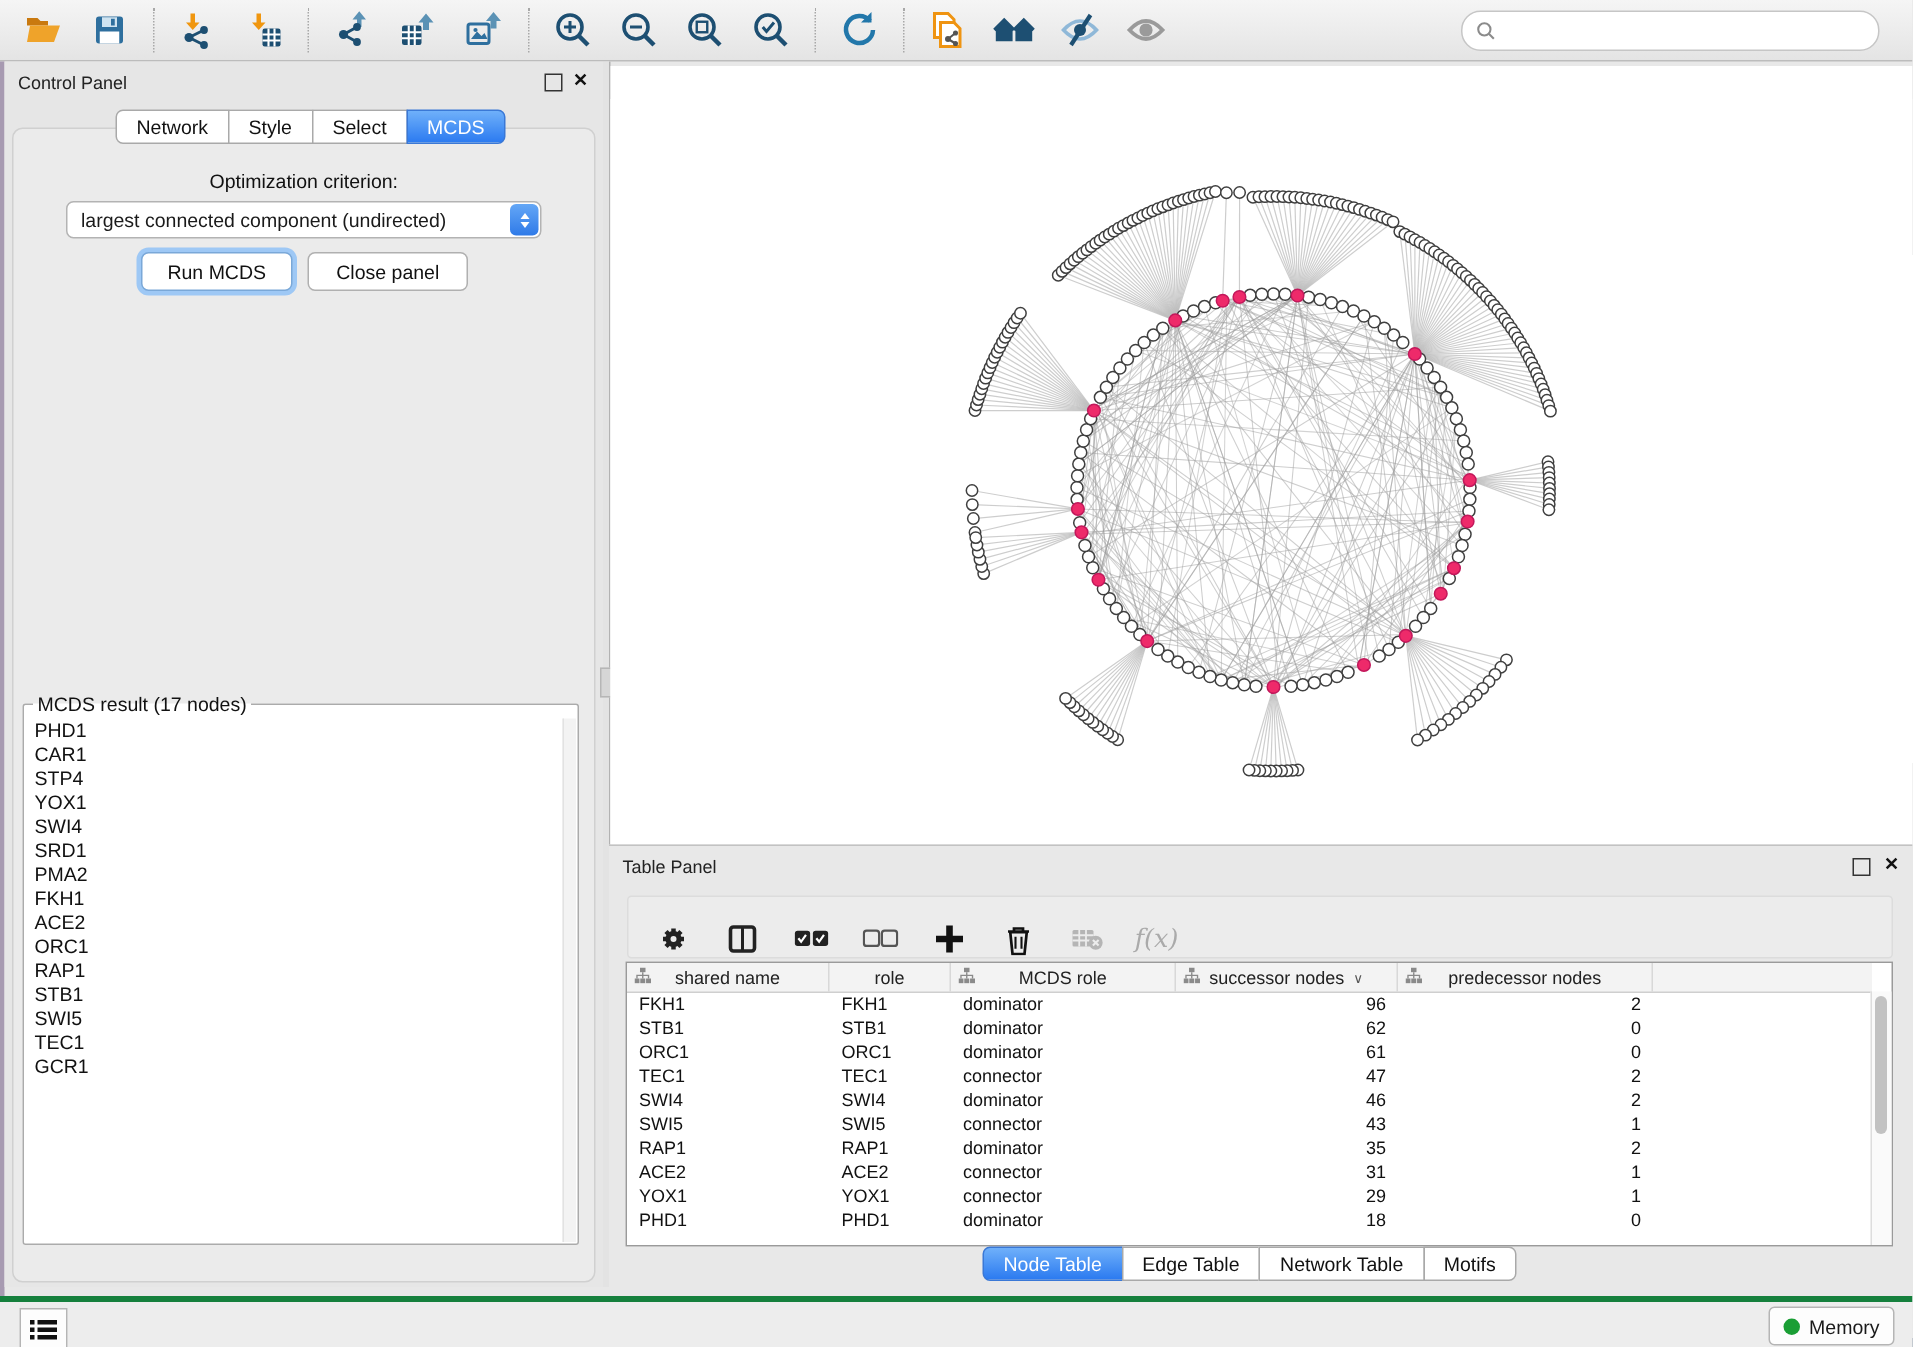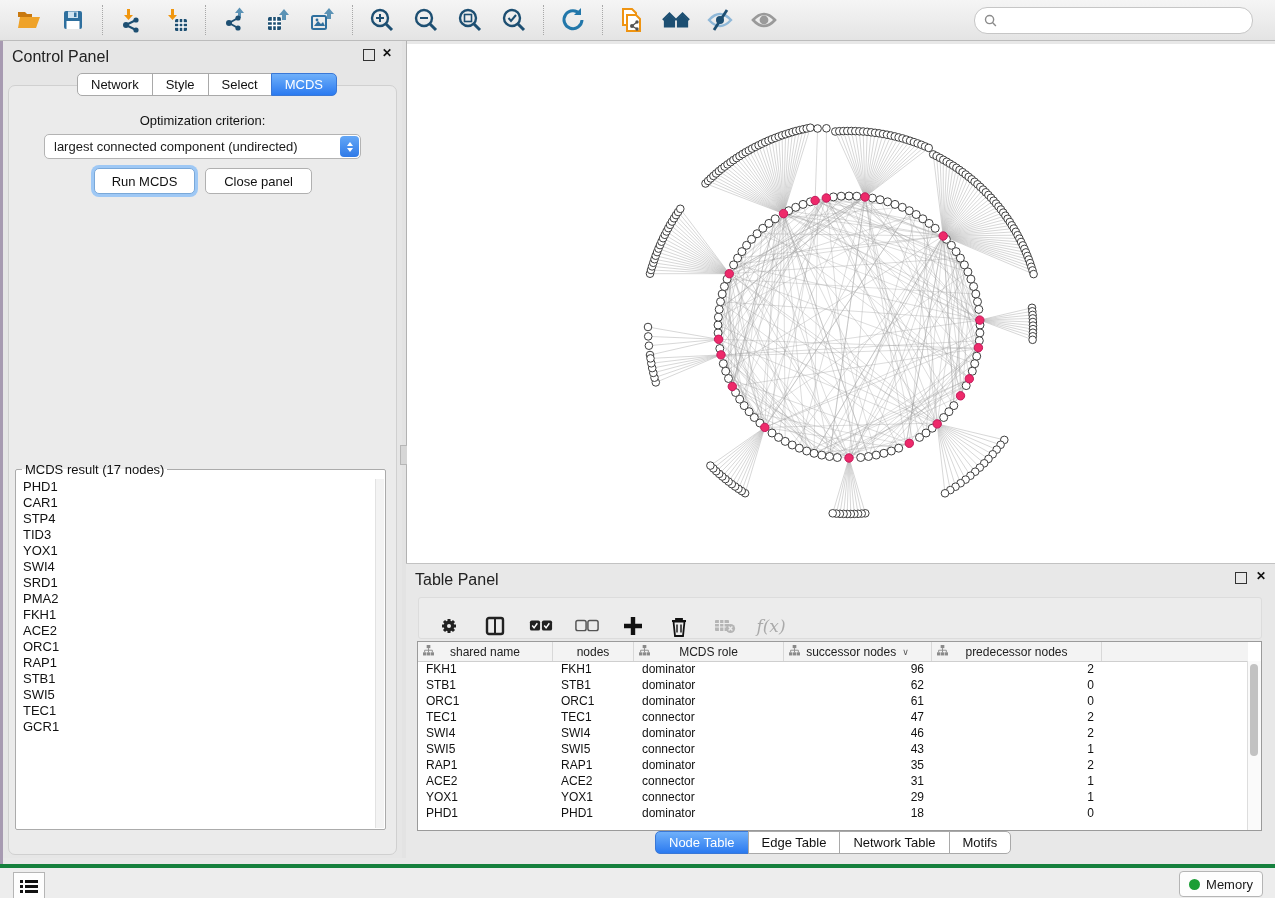--- a/index.html
+++ b/index.html
@@ -15,21 +15,21 @@
   .search{position:absolute;right:22px;top:7px;width:268px;height:25px;background:#fff;
     border:1px solid #c6c6c6;border-radius:13px;display:flex;align-items:center;padding-left:9px;}
   .search svg{margin-right:5px;}
   .search input{border:none;outline:none;flex:1;background:transparent;font-size:12px;height:100%;border-radius:13px;}
   
   .desktop-left{position:absolute;left:0;top:41px;width:3px;bottom:6px;background:#a79ab1;}
   .desktop-bottom{position:absolute;left:0;right:0;bottom:0;height:6px;background:#1d3a5f;}
   
   .control-panel{position:absolute;left:3px;top:41px;width:399px;height:817px;background:#e6e6e6;}
   .panel-title-row{position:absolute;left:0;right:0;top:0;height:26px;}
-  .panel-title{position:absolute;left:9px;top:7px;font-size:16px;color:#222;}
+  .panel-title{position:absolute;left:9px;top:7px;font-size:12px;color:#222;}
   .win-float{position:absolute;top:8px;width:10px;height:10px;border:1.5px solid #333;cursor:pointer;}
   .win-close{position:absolute;top:5px;font-size:12px;font-weight:bold;color:#111;cursor:pointer;}
   .cp-content{position:absolute;left:5px;right:5px;top:44px;bottom:3px;
     background:#ebebeb;border:1px solid #d0d0d0;border-radius:7px;}
   .seg{position:absolute;display:flex;z-index:3;}
   .seg-tab{height:21px;line-height:21px;padding:0 13px;font-size:13px;background:#fff;
     border:1px solid #a9a9a9;margin-left:-1px;cursor:pointer;color:#111;}
   .seg-tab:first-child{border-radius:5px 0 0 5px;margin-left:0;}
   .seg-tab:last-child{border-radius:0 5px 5px 0;}
   .seg-tab.active{background:linear-gradient(#6fb0fa,#2b7af0);border-color:#3a78d6;color:#fff;}
@@ -277,21 +277,20 @@
       </span>
   </div>
   <div class="cp-btn btn-run">Run MCDS</div>
   <div class="cp-btn btn-closepanel">Close panel</div>
   <fieldset class="mcds">
     <legend>MCDS result (17 nodes)</legend>
     <div class="mcds-list" id="mcds-list">
         <div class="mcds-item">PHD1</div>
         <div class="mcds-item">CAR1</div>
         <div class="mcds-item">STP4</div>
-        <div class="mcds-item">TID3</div>
         <div class="mcds-item">YOX1</div>
         <div class="mcds-item">SWI4</div>
         <div class="mcds-item">SRD1</div>
         <div class="mcds-item">PMA2</div>
         <div class="mcds-item">FKH1</div>
         <div class="mcds-item">ACE2</div>
         <div class="mcds-item">ORC1</div>
         <div class="mcds-item">RAP1</div>
         <div class="mcds-item">STB1</div>
         <div class="mcds-item">SWI5</div>
@@ -1065,21 +1064,21 @@
                 <rect x="4" y="0" width="4" height="3.4"></rect>
                 <rect x="0" y="8" width="3.6" height="3.4"></rect>
                 <rect x="4.2" y="8" width="3.6" height="3.4"></rect>
                 <rect x="8.4" y="8" width="3.6" height="3.4"></rect>
               </g>
               <path d="M6 3.4v2.3M1.8 8V5.7h8.4V8M6 5.7V8" stroke="#8a8a8a" stroke-width="1" fill="none"></path>
             </svg></span>
           <span>shared name</span>
         </div>
         <div class="th" style="width: 81px;">
-          <span>nodes</span>
+          <span>role</span>
         </div>
         <div class="th" style="width: 150px;">
           <span class="colicon"><svg width="11" height="11" viewBox="0 0 12 12">
               <g fill="#8a8a8a">
                 <rect x="4" y="0" width="4" height="3.4"></rect>
                 <rect x="0" y="8" width="3.6" height="3.4"></rect>
                 <rect x="4.2" y="8" width="3.6" height="3.4"></rect>
                 <rect x="8.4" y="8" width="3.6" height="3.4"></rect>
               </g>
               <path d="M6 3.4v2.3M1.8 8V5.7h8.4V8M6 5.7V8" stroke="#8a8a8a" stroke-width="1" fill="none"></path>

